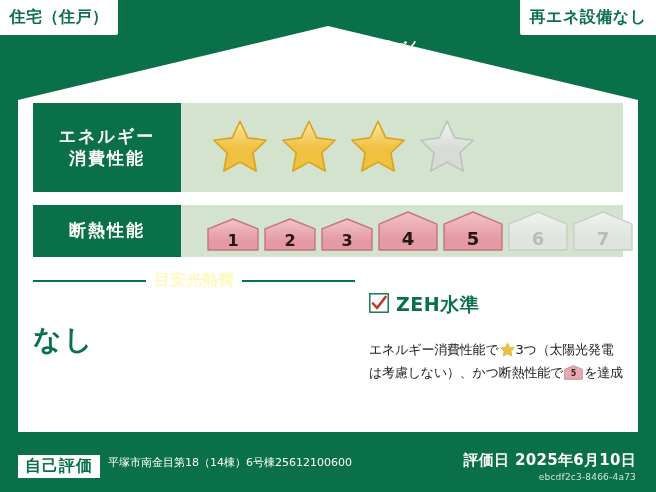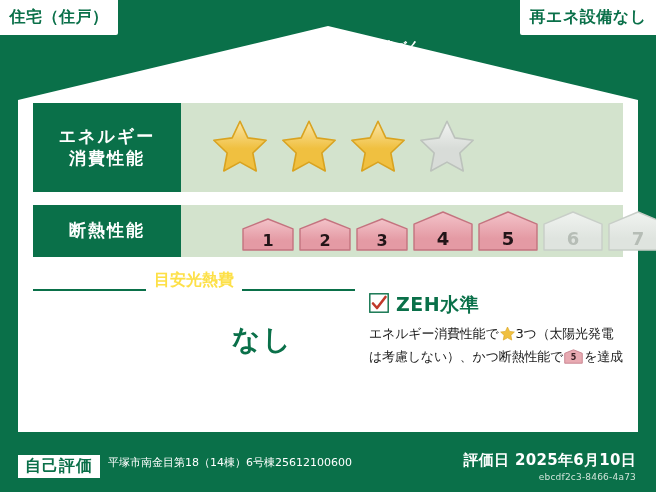--- a/index.html
+++ b/index.html
@@ -96,21 +96,21 @@
   }
 
   
   .perf-row {
     display: flex;
     align-items: stretch;
     background: #d3e3cd;
     margin-bottom: 13px;
   }
   #row-energy { height: 89px; }
-  #row-insulation { height: 52px; gap: 35px; }
+  #row-insulation { height: 52px; }
 
   .perf-label {
     background: #0a7049;
     color: #ffffff;
     font-weight: bold;
     display: flex;
     flex-direction: column;
     align-items: center;
     justify-content: center;
     flex: 0 0 148px;
@@ -150,52 +150,52 @@
     display: flex;
     margin-top: 4px;
     height: 150px;
   }
   #cost-col {
     flex: 0 0 330px;
     position: relative;
   }
   #cost-heading {
     display: flex;
-    align-items: flex-end;
+    align-items: center;
     gap: 8px;
-    color: #fde047;
+    color: #fef9c3;
     font-weight: bold;
     font-size: 16px;
     padding-right: 8px;
   }
   #cost-heading .rule {
     flex: 1 1 auto;
     height: 2px;
     background: #0a7049;
   }
   #cost-value {
     margin-top: 30px;
-    text-align: right;
+    text-align: left;
     color: #0a7049;
     font-weight: bold;
     font-size: 28px;
     letter-spacing: 2px;
     padding-right: 70px;
   }
 
   #zeh-col {
     flex: 1 1 auto;
     padding-left: 6px;
     padding-top: 22px;
   }
   #zeh-title-row {
     display: flex;
     align-items: center;
     gap: 7px;
-    margin-bottom: 6px;
+    margin-bottom: 22px;
   }
   #zeh-title {
     color: #0a7049;
     font-weight: bold;
     font-size: 19px;
     letter-spacing: 0.5px;
   }
   #zeh-desc {
     color: #1a1a1a;
     font-size: 13px;

